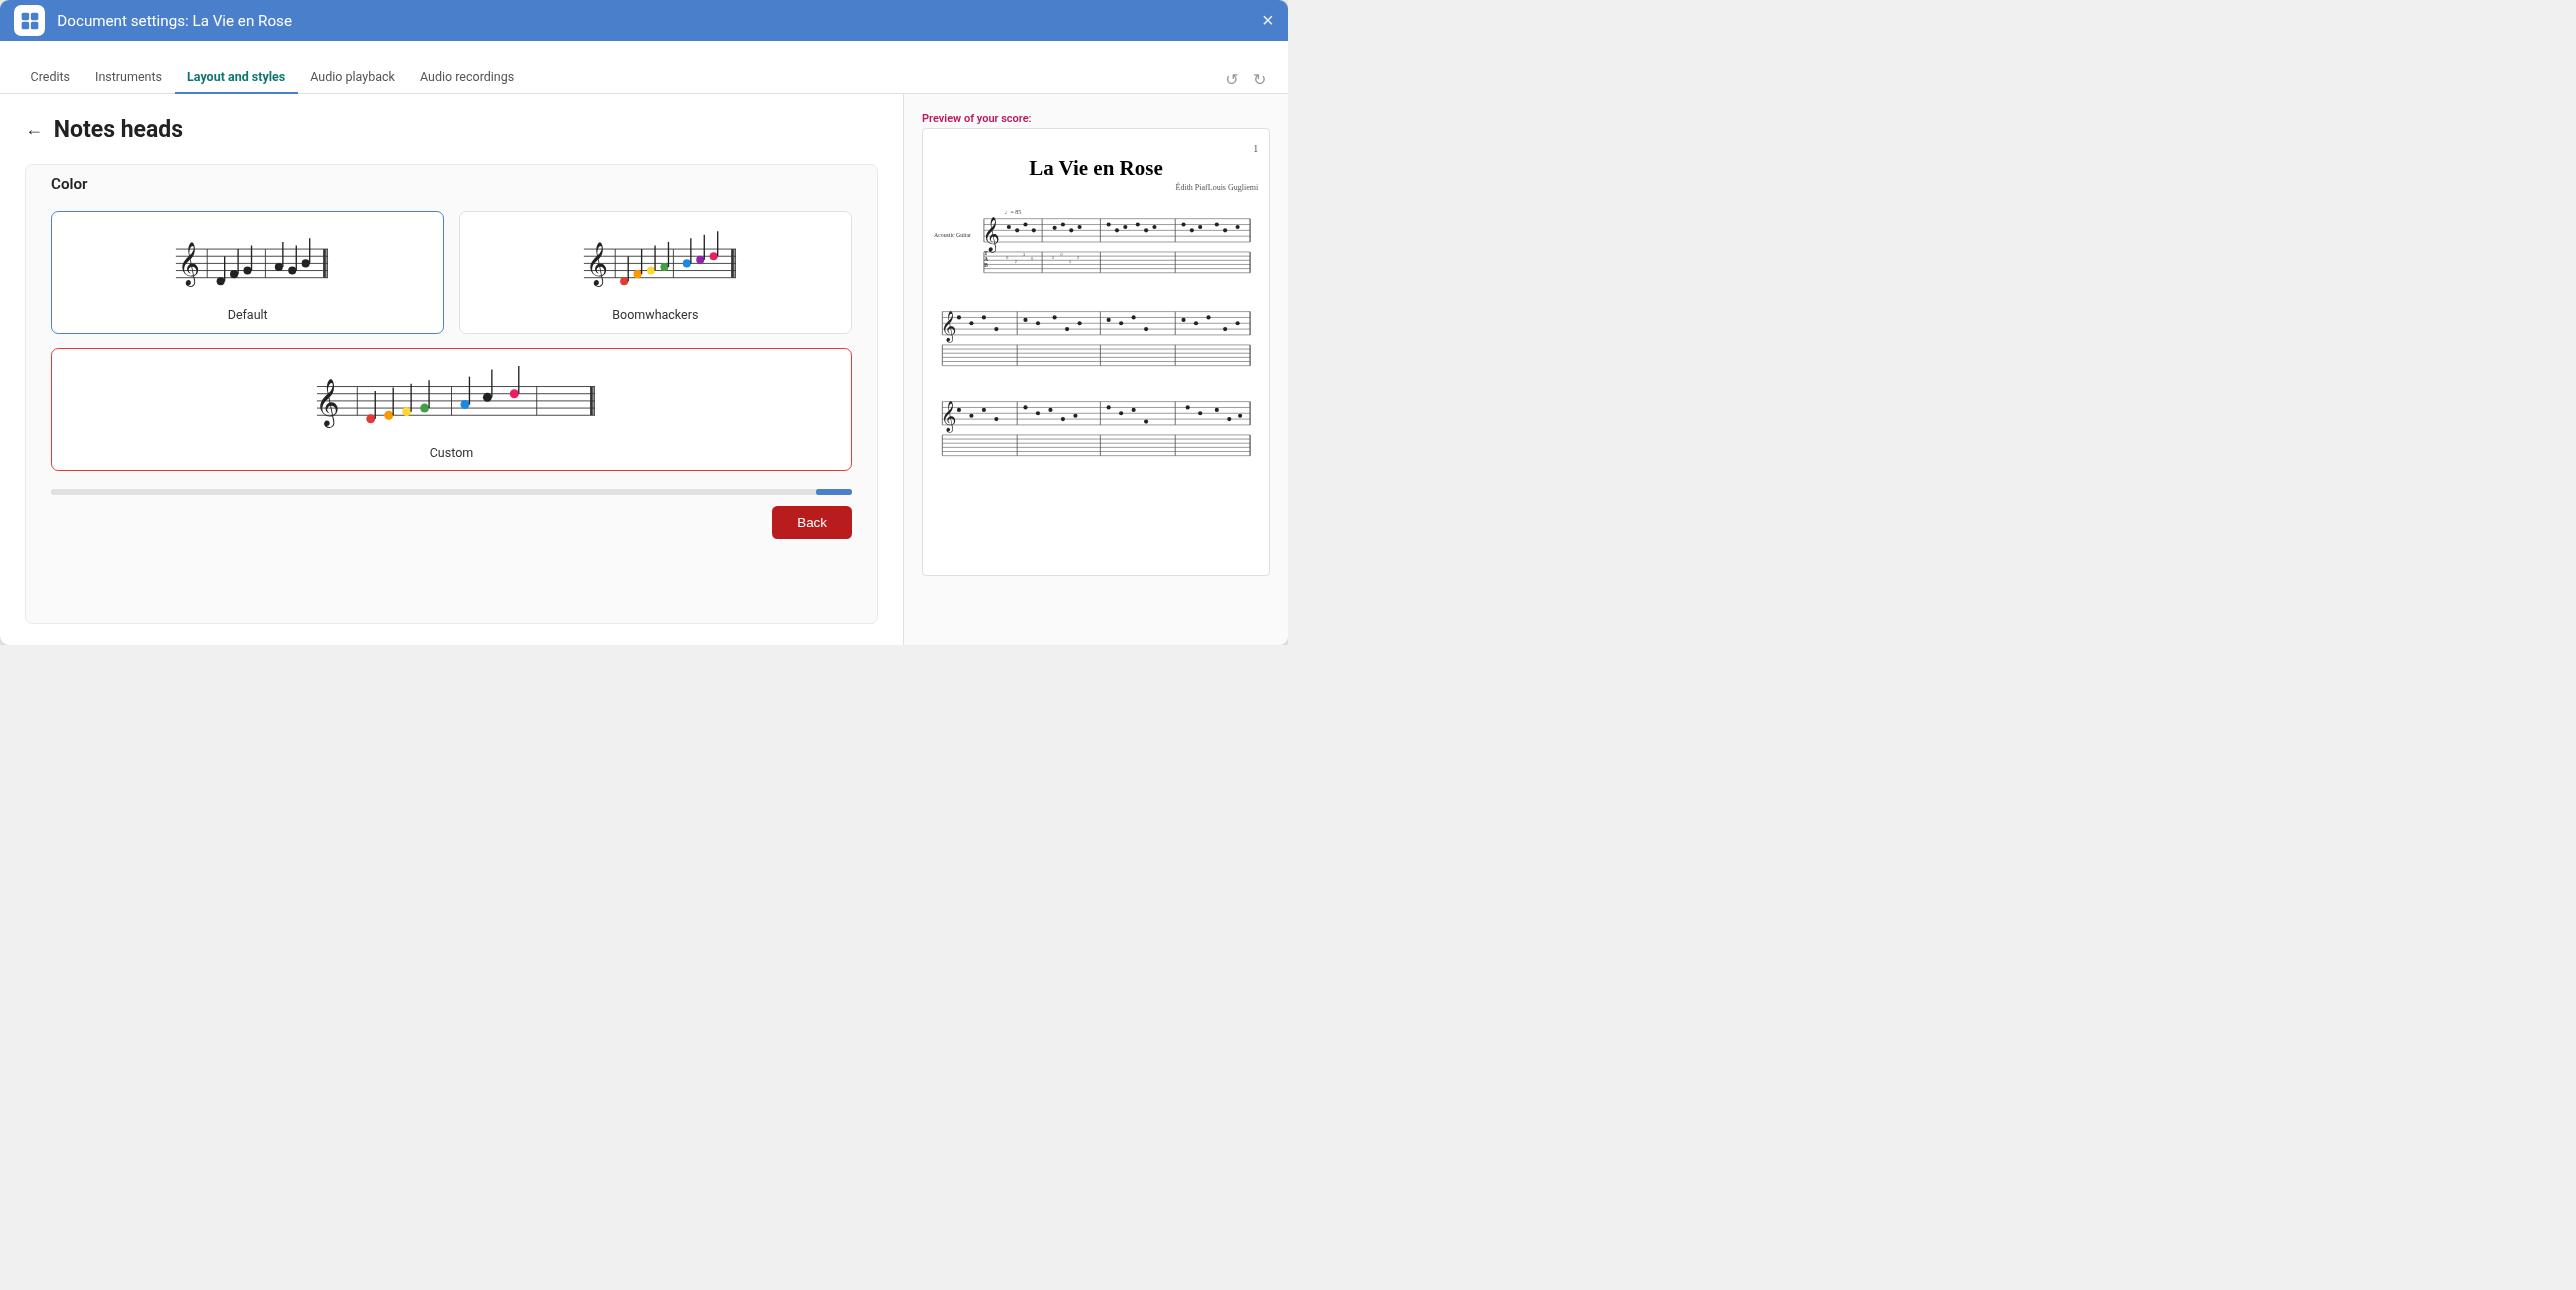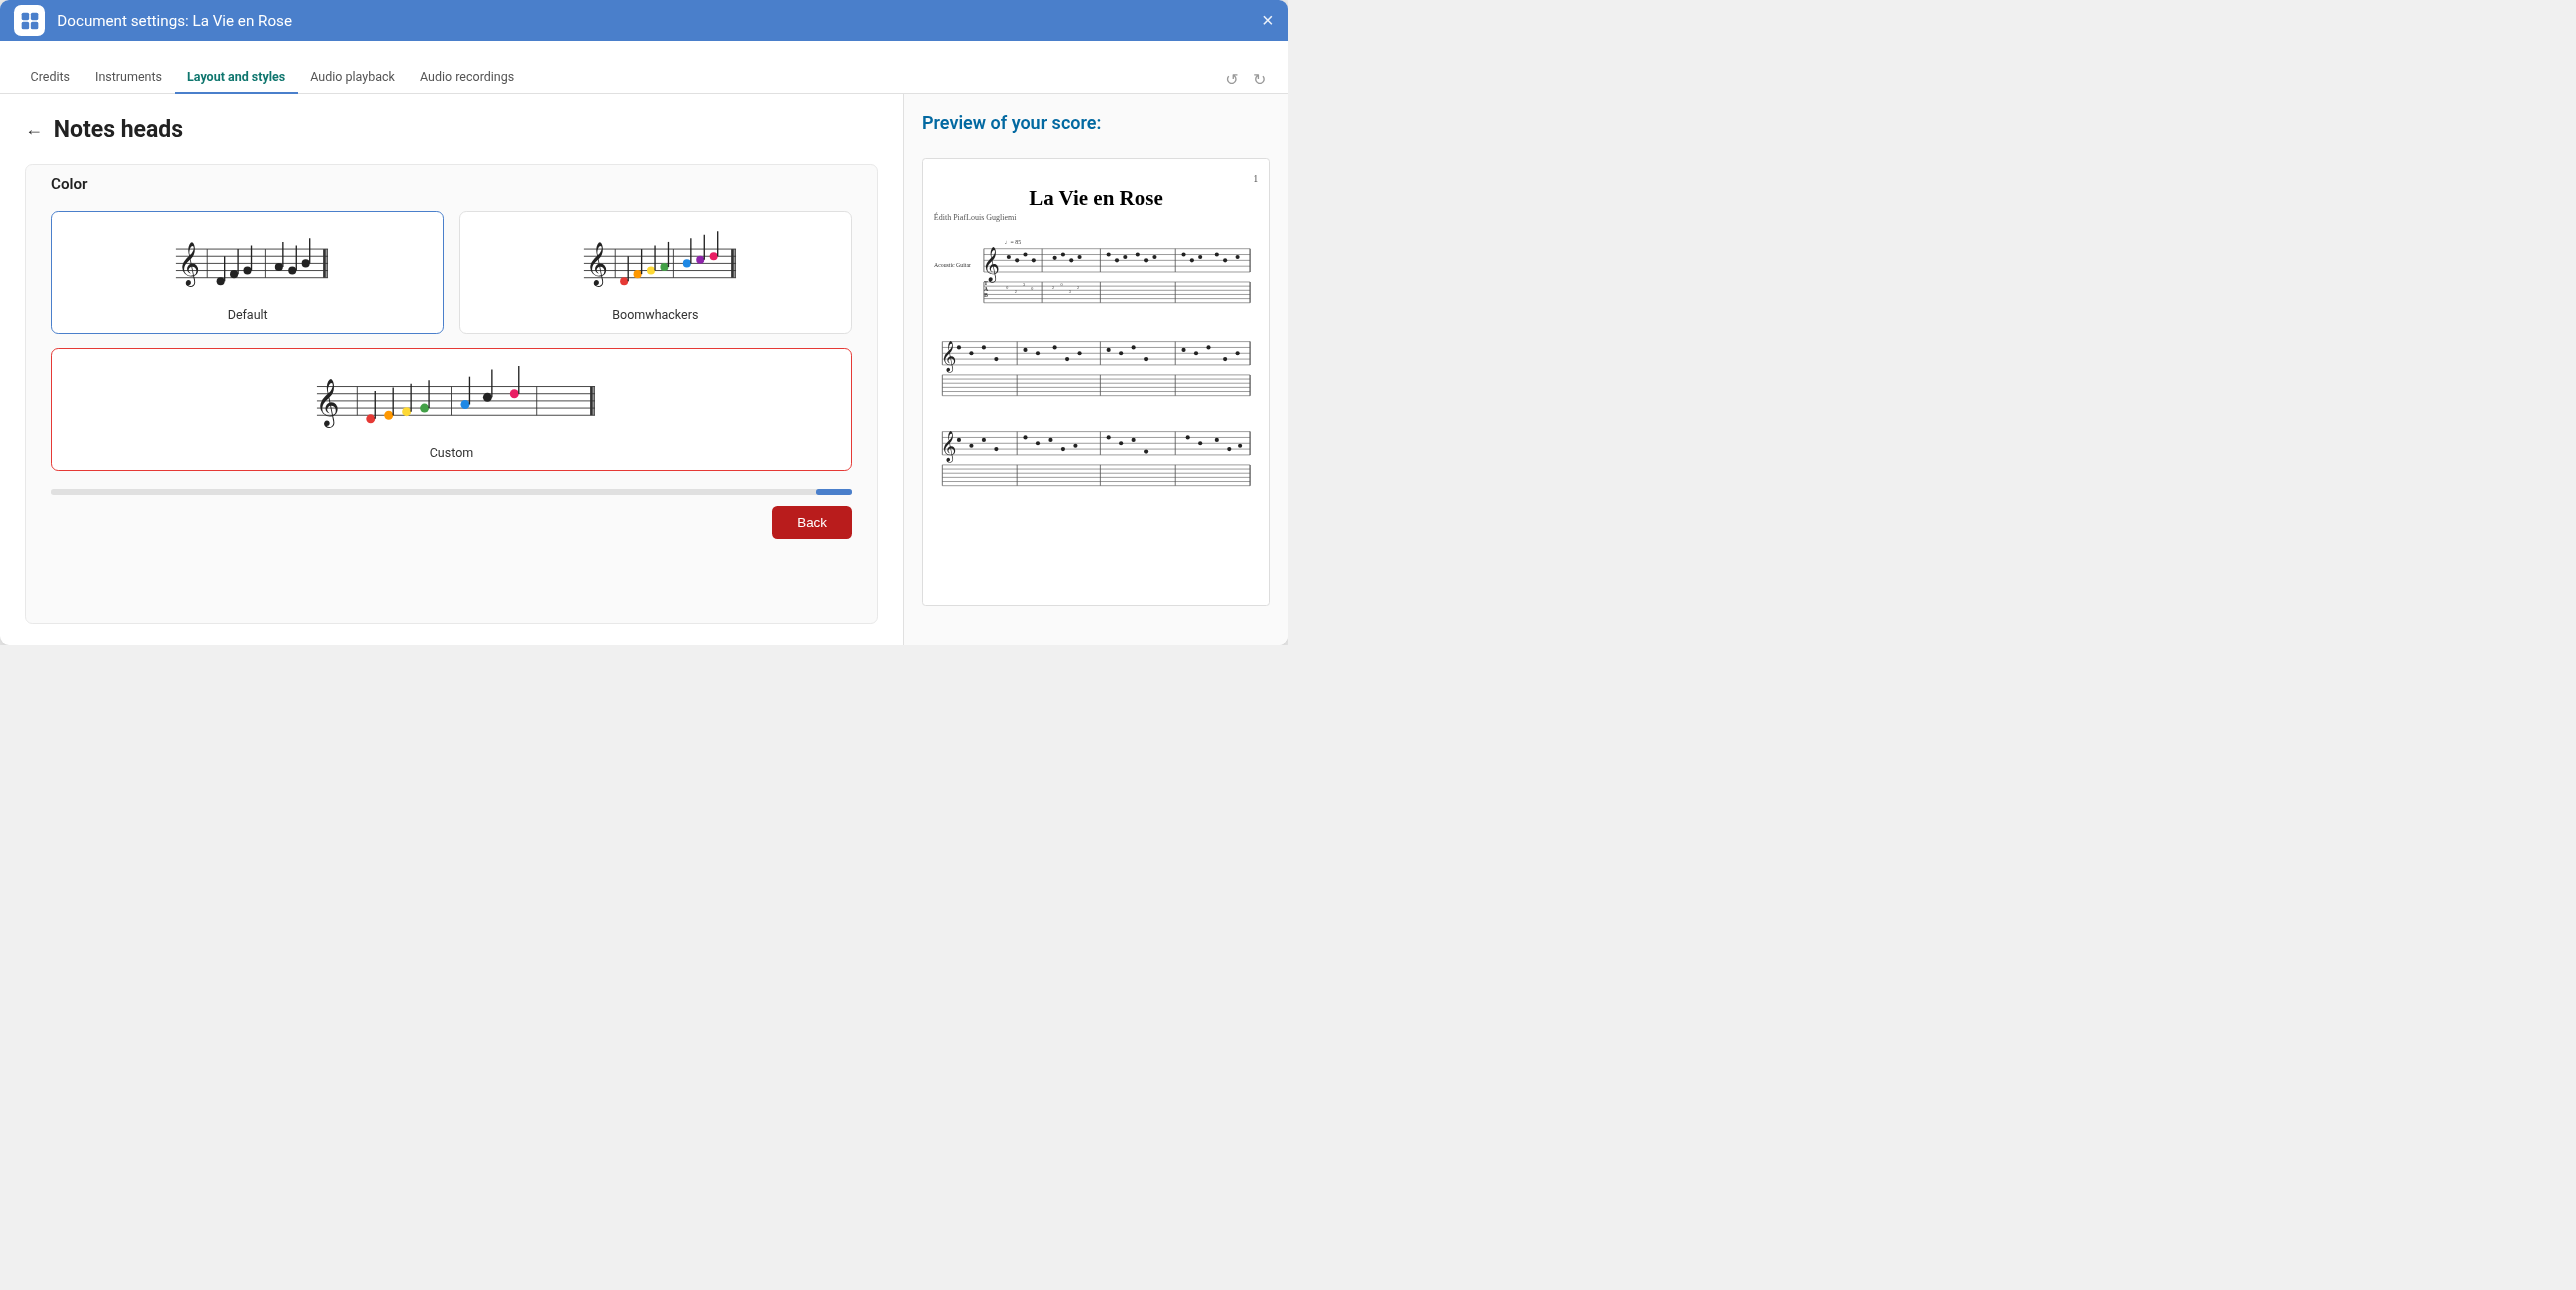--- a/index.html
+++ b/index.html
@@ -45,26 +45,26 @@
     .scroll-track { margin-top: 18px; height: 5.4px; background: #e0e0e0; border-radius: 2.7px; position: relative; }
     .scroll-thumb { position: absolute; right: 0; width: 36px; height: 5.4px; background: #4a7fcb; border-radius: 2.7px; }
 
     
     .bottom-bar { display: flex; justify-content: flex-end; padding: 10.8px 0 0; }
     .back-btn { background: #b91c1c; color: white; border: none; border-radius: 5.4px; padding: 9px 25px; font-size: 13.4px; cursor: pointer; font-weight: 500; }
 
     
     .right-panel { width: 385px; border-left: 0.9px solid #e0e0e0; padding: 18px; overflow-y: auto; background: #fafafa; flex-shrink: 0; }
 
-    .preview-label { font-size: 18px; font-weight: 600; color: #0369a1; margin-bottom: 25px; }
+    .preview-label { font-size: 11px; font-weight: 600; color: #be185d; margin-bottom: 3px; }
 
     .score-preview { background: white; border: 0.9px solid #ddd; border-radius: 3.6px; padding: 14.3px 10.8px; min-height: 448px; }
 
     .score-title { text-align: center; font-size: 21px; font-weight: 600; margin-bottom: 1.8px; font-family: serif; }
-    .score-subtitle-row { display: flex; justify-content: flex-start; font-size: 8px; color: #555; font-family: serif; margin-bottom: 7.2px; }
+    .score-subtitle-row { display: flex; justify-content: flex-end; font-size: 8px; color: #555; font-family: serif; margin-bottom: 7.2px; }
     .score-page-num { text-align: right; font-size: 10px; color: #555; margin-bottom: 1.8px; font-family: serif; }
 
     .score-staff-block { margin-bottom: 10.8px; }
 
     
     .options-row { display: grid; grid-template-columns: 1fr 1fr; gap: 14.3px; margin-bottom: 14.3px; }
     .option-card-wide { border: 1.8px solid #e0e0e0; border-radius: 7.2px; padding: 14.3px 10.8px 10.8px; cursor: pointer; background: white; text-align: center; }
     .option-card-wide.selected-blue { border-color: #4a7fcb; }
 
     .option-card-full { border: 1.8px solid #e53935; border-radius: 7.2px; padding: 14.3px 10.8px 10.8px; cursor: pointer; background: white; text-align: center; width: 100%; margin-bottom: 14.3px; }

